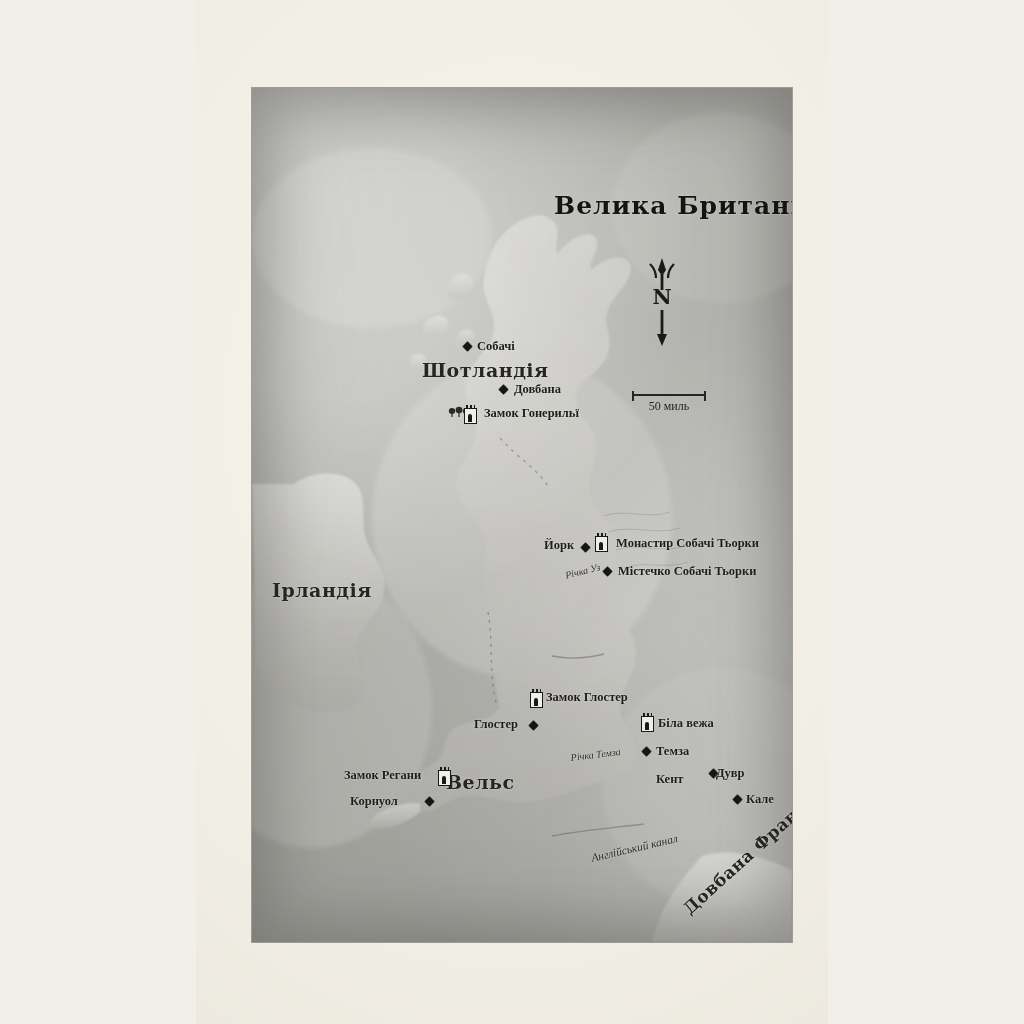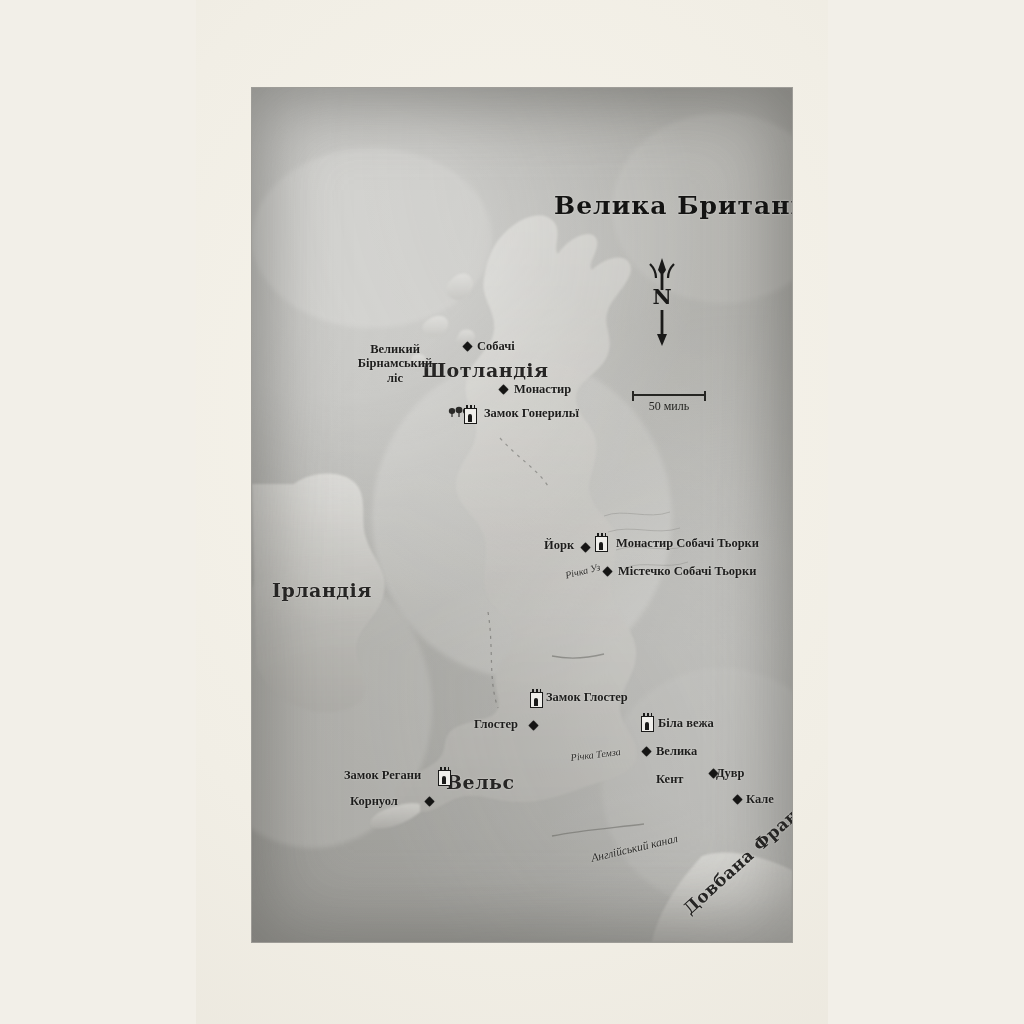--- a/index.html
+++ b/index.html
@@ -362,28 +362,23 @@
         </g>
       </svg>
     </div>
 
     <div class="castle" style="left:212px; top:320px;"></div>
     <div class="lbl place" style="left:232px; top:318px;">Замок Гонерильї</div>
 
     <div class="sq" style="left:212px; top:255px;"></div>
     <div class="lbl place" style="left:225px; top:251px;">Собачі</div>
 
-    <div class="lbl place two-line" style="left:88px; top:254px; width:110px;">
-      <span>Великий</span><br>
-      <span>Бірнамський</span><br>
-      <span>ліс</span>
-    </div>
 
     <div class="sq" style="left:248px; top:298px;"></div>
-    <div class="lbl place" style="left:262px; top:294px;">Монастир</div>
+    <div class="lbl place" style="left:262px; top:294px;">Довбана</div>
 
     <div class="sq" style="left:330px; top:456px;"></div>
     <div class="lbl place" style="left:292px; top:450px;">Йорк</div>
 
     <div class="castle" style="left:343px; top:448px;"></div>
     <div class="lbl place" style="left:364px; top:448px;">Монастир Собачі Тьорки</div>
 
     <div class="sq" style="left:352px; top:480px;"></div>
     <div class="lbl place" style="left:366px; top:476px;font-family:Liberation Serif, serif;">Містечко Собачі Тьорки</div>
 
@@ -392,21 +387,21 @@
     <div class="castle" style="left:278px; top:604px;"></div>
     <div class="lbl place" style="left:294px; top:602px;">Замок Глостер</div>
 
     <div class="sq" style="left:278px; top:634px;"></div>
     <div class="lbl place" style="left:222px; top:629px;">Глостер</div>
 
     <div class="castle" style="left:389px; top:628px;"></div>
     <div class="lbl place" style="left:406px; top:628px;">Біла вежа</div>
 
     <div class="sq" style="left:391px; top:660px;"></div>
-    <div class="lbl place" style="left:404px; top:656px;">Велика</div>
+    <div class="lbl place" style="left:404px; top:656px;">Темза</div>
 
     <div class="lbl place" style="left:404px; top:684px;">Кент</div>
 
     <div class="sq" style="left:458px; top:682px;"></div>
     <div class="lbl place" style="left:464px; top:678px;font-family:Liberation Serif, serif;">Дувр</div>
 
     <div class="sq" style="left:482px; top:708px;"></div>
     <div class="lbl place" style="left:494px; top:704px;">Кале</div>
 
     <div class="castle" style="left:186px; top:682px;"></div>

